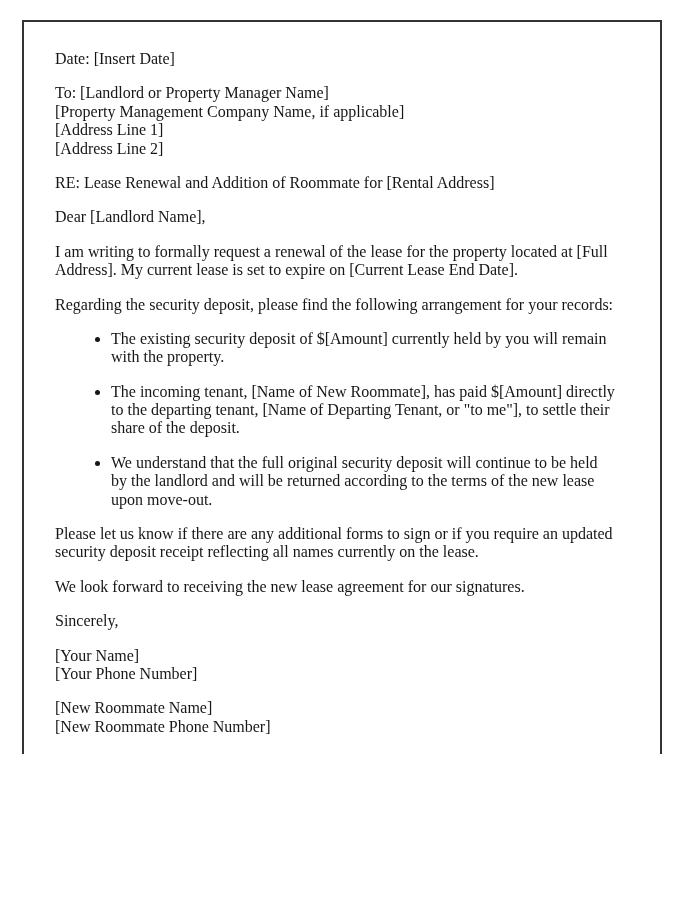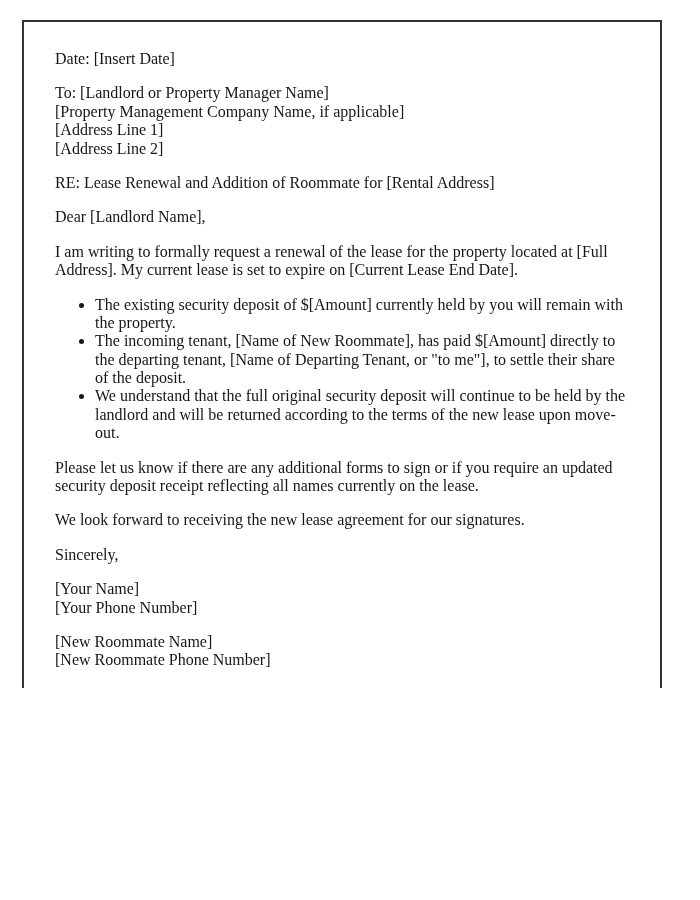--- a/index.html
+++ b/index.html
@@ -23,21 +23,21 @@
     background: #ffffff;
   }
   .para { margin: 16px 0; }
   .line { display: block; }
   .subject { font-weight: normal; }
   ul.bullets {
     margin: 16px 0;
     padding-left: 40px;
     list-style-type: disc;
   }
-  ul.bullets li { margin: 0; padding: 0; }
+  ul.bullets li { margin: 16px; padding: 0; }
 </style>
 </head>
 <body>
 
 <div class="letter">
 
   <p class="para">Date: [Insert Date]</p>
 
   <p class="para">
     <span class="line">To: [Landlord or Property Manager Name]</span>
@@ -46,20 +46,21 @@
     <span class="line">[Address Line 2]</span>
   </p>
 
   <p class="para subject">RE: Lease Renewal and Addition of Roommate for [Rental Address]</p>
 
   <p class="para">Dear [Landlord Name],</p>
 
   <p class="para">I am writing to formally request a renewal of the lease for the property located at [Full Address]. My current lease is set to expire on [Current Lease End Date].</p>
 
 
+  <p class="para">Regarding the security deposit, please find the following arrangement for your records:</p>
 
   <ul class="bullets">
     <li>The existing security deposit of $[Amount] currently held by you will remain with the property.</li>
     <li>The incoming tenant, [Name of New Roommate], has paid $[Amount] directly to the departing tenant, [Name of Departing Tenant, or "to me"], to settle their share of the deposit.</li>
     <li>We understand that the full original security deposit will continue to be held by the landlord and will be returned according to the terms of the new lease upon move-out.</li>
   </ul>
 
   <p class="para">Please let us know if there are any additional forms to sign or if you require an updated security deposit receipt reflecting all names currently on the lease.</p>
 
   <p class="para">We look forward to receiving the new lease agreement for our signatures.</p>

